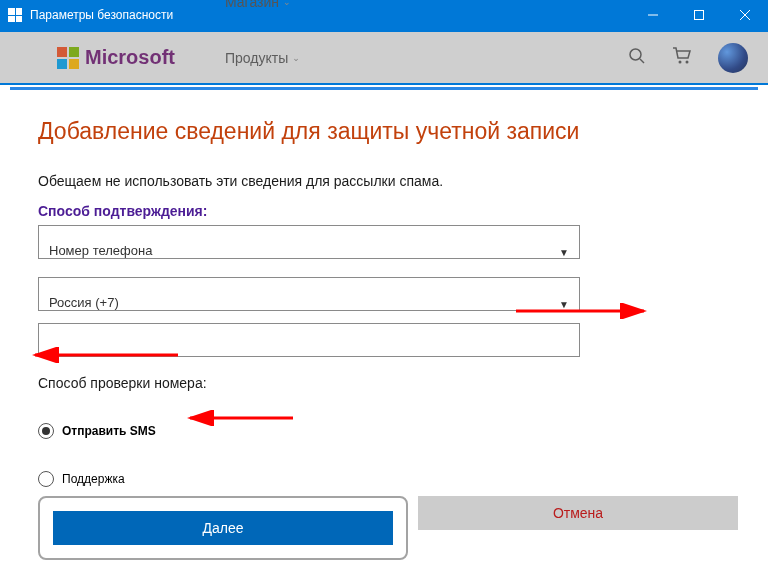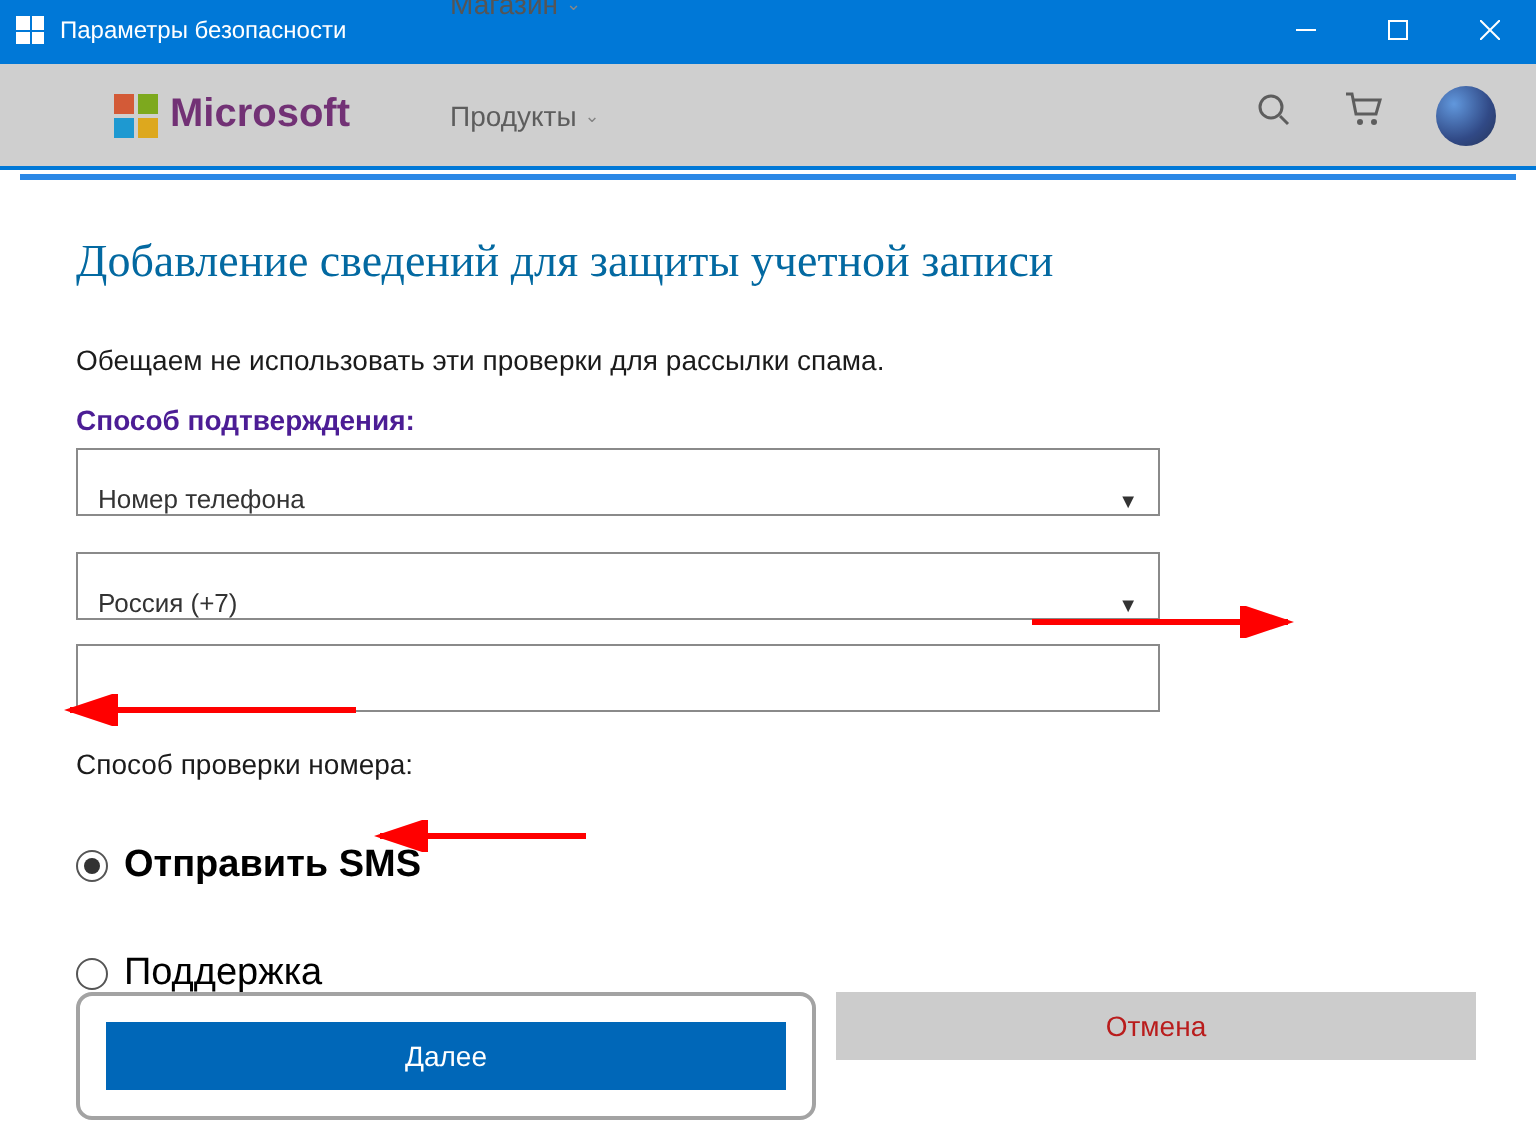--- a/index.html
+++ b/index.html
@@ -105,23 +105,22 @@
   top: 87px;
   width: 748px;
   height: 487px;
   background: #fff;
   border-top: 3px solid #2b88e6;
   padding: 28px 28px 16px 28px;
 }
 .modal h1 {
   font-size: 23px;
   font-weight: 400;
-  color: #0369a1;
+  color: #c2410c;
   margin-bottom: 28px;
-  font-family: Liberation Serif, serif;
 }
 .modal p.sub {
   font-size: 14px;
   color: #1b1b1b;
   margin-bottom: 14px;
 }
 .modal .label-bold {
   font-size: 14px;
   font-weight: 700;
   color: #4c1d95;
@@ -151,21 +150,21 @@
   color: #333;
 }
 .text-box { color:#999; }
 .gap12 { height: 12px; }
 .gap18 { height: 18px; }
 .radio-row {
   display: flex;
   align-items: center;
   gap: 8px;
   margin-bottom: 8px;
-  font-size: 19px;
+  font-size: 12px;
   font-weight: 700;
   margin-top: 32px;
 }
 .radio-row.normal { font-weight: 400; }
 .radio {
   width: 16px; height: 16px;
   border: 1px solid #555;
   border-radius: 50%;
   display: inline-flex;
   align-items: center;
@@ -283,21 +282,21 @@
           <circle cx="8" cy="15" r="1.5" fill="#555"></circle>
           <circle cx="15" cy="15" r="1.5" fill="#555"></circle>
         </svg>
     </span>
     <span class="avatar"></span>
   </div>
 </div>
 
 <div class="modal">
   <h1>Добавление сведений для защиты учетной записи</h1>
-  <p class="sub">Обещаем не использовать эти проверки для рассылки спама.</p>
+  <p class="sub">Обещаем не использовать эти сведения для рассылки спама.</p>
 
   <div class="label-bold">Способ подтверждения:</div>
   <div class="select-box">
     <span>Номер телефона</span>
     <span class="caret">▼</span>
   </div>
 
   <div class="gap18"></div>
 
   <div class="select-box">

